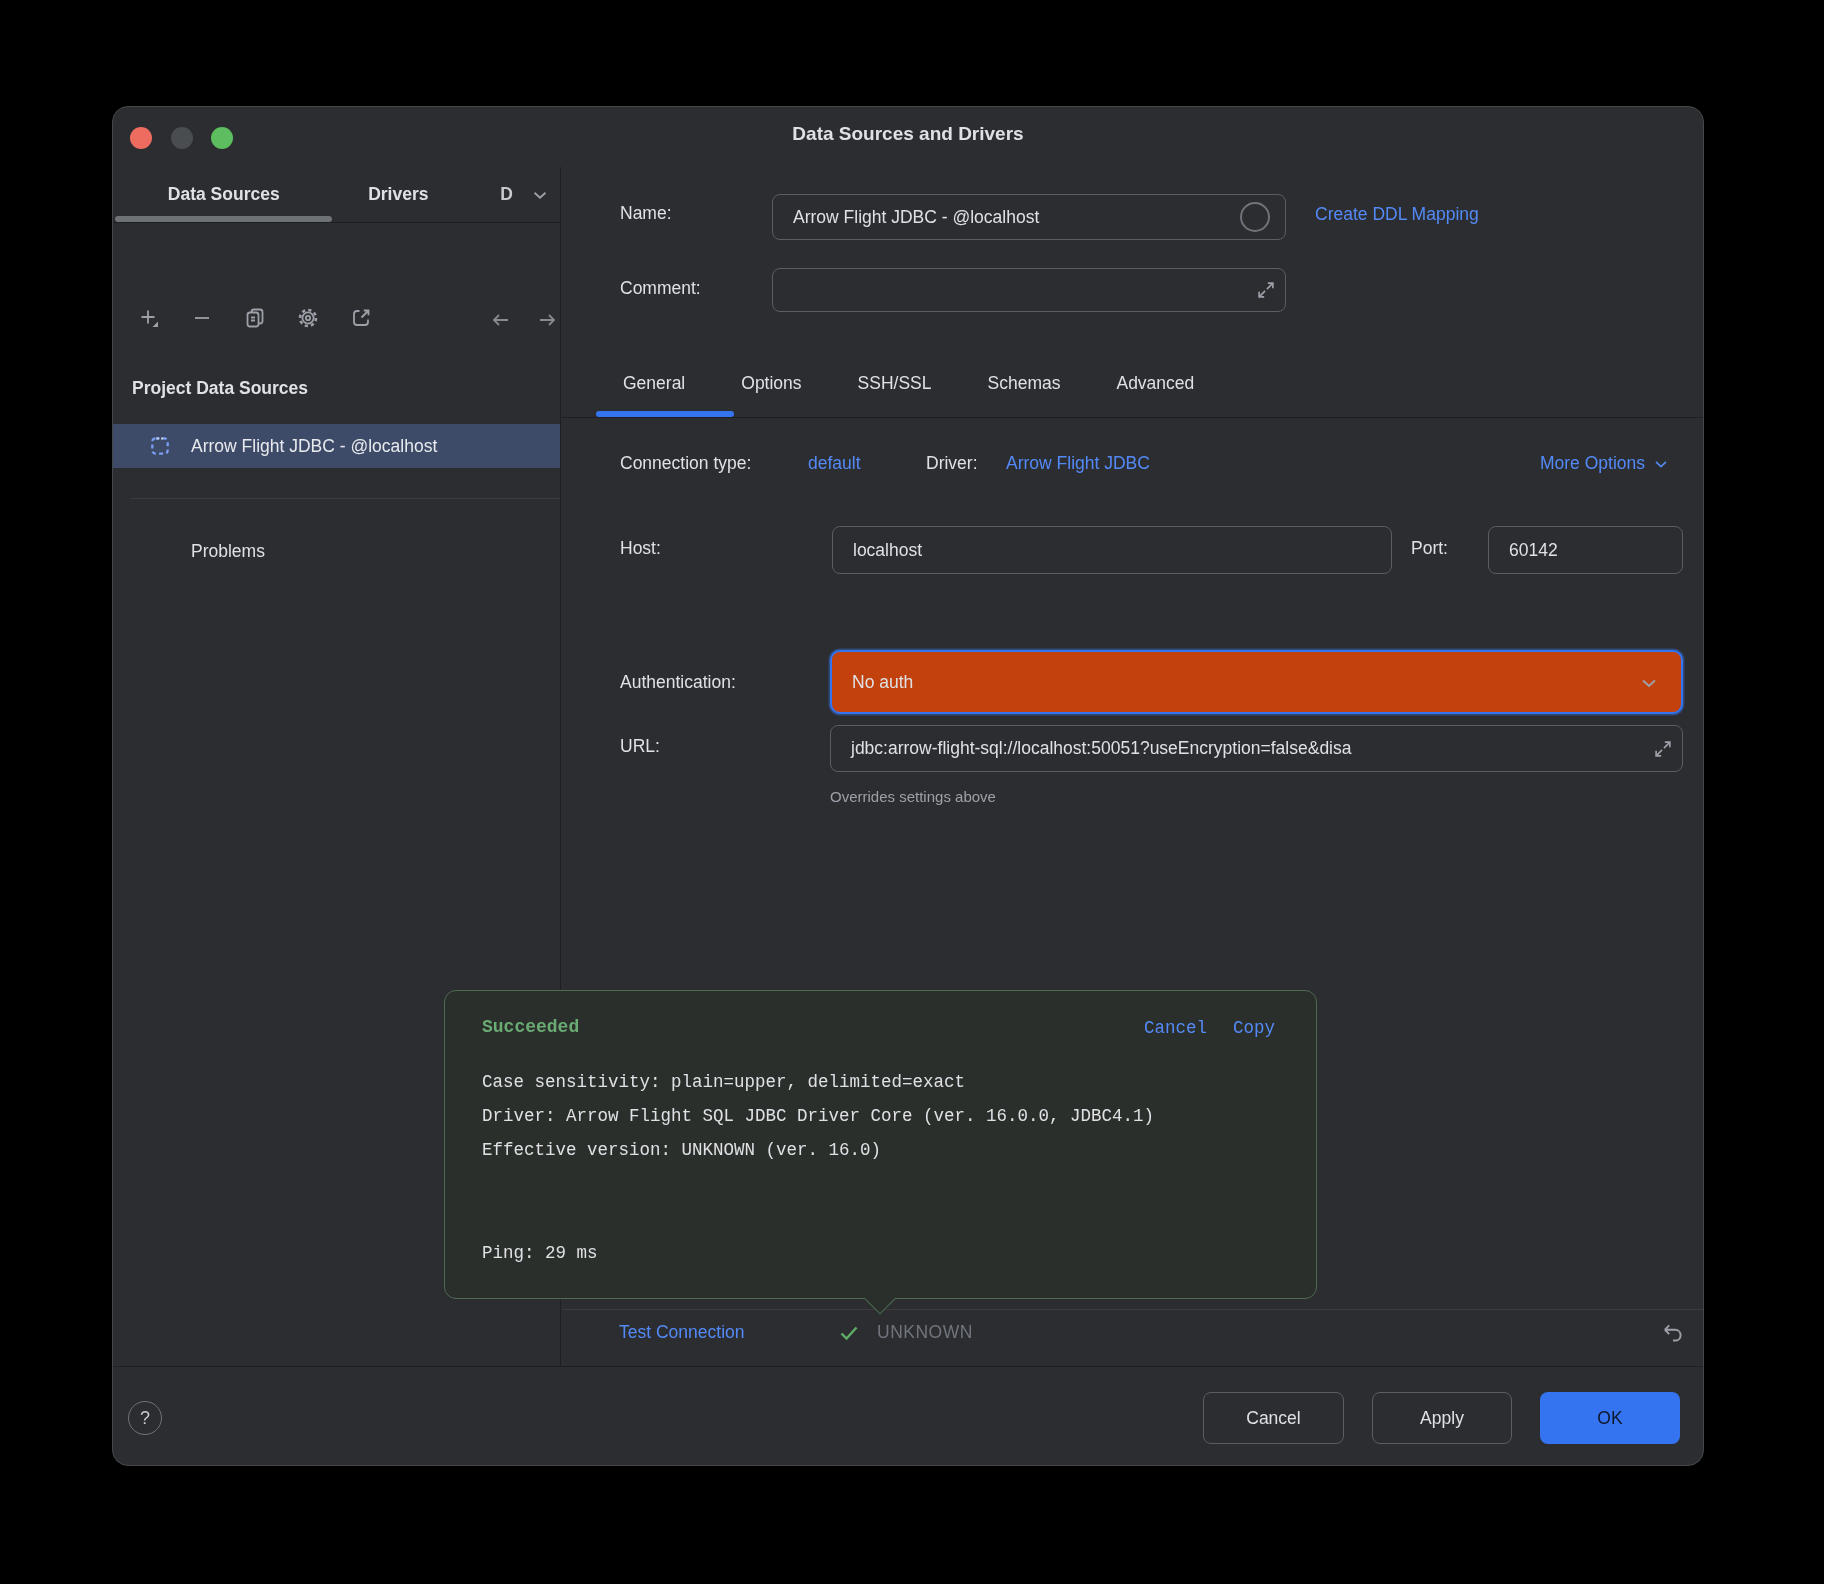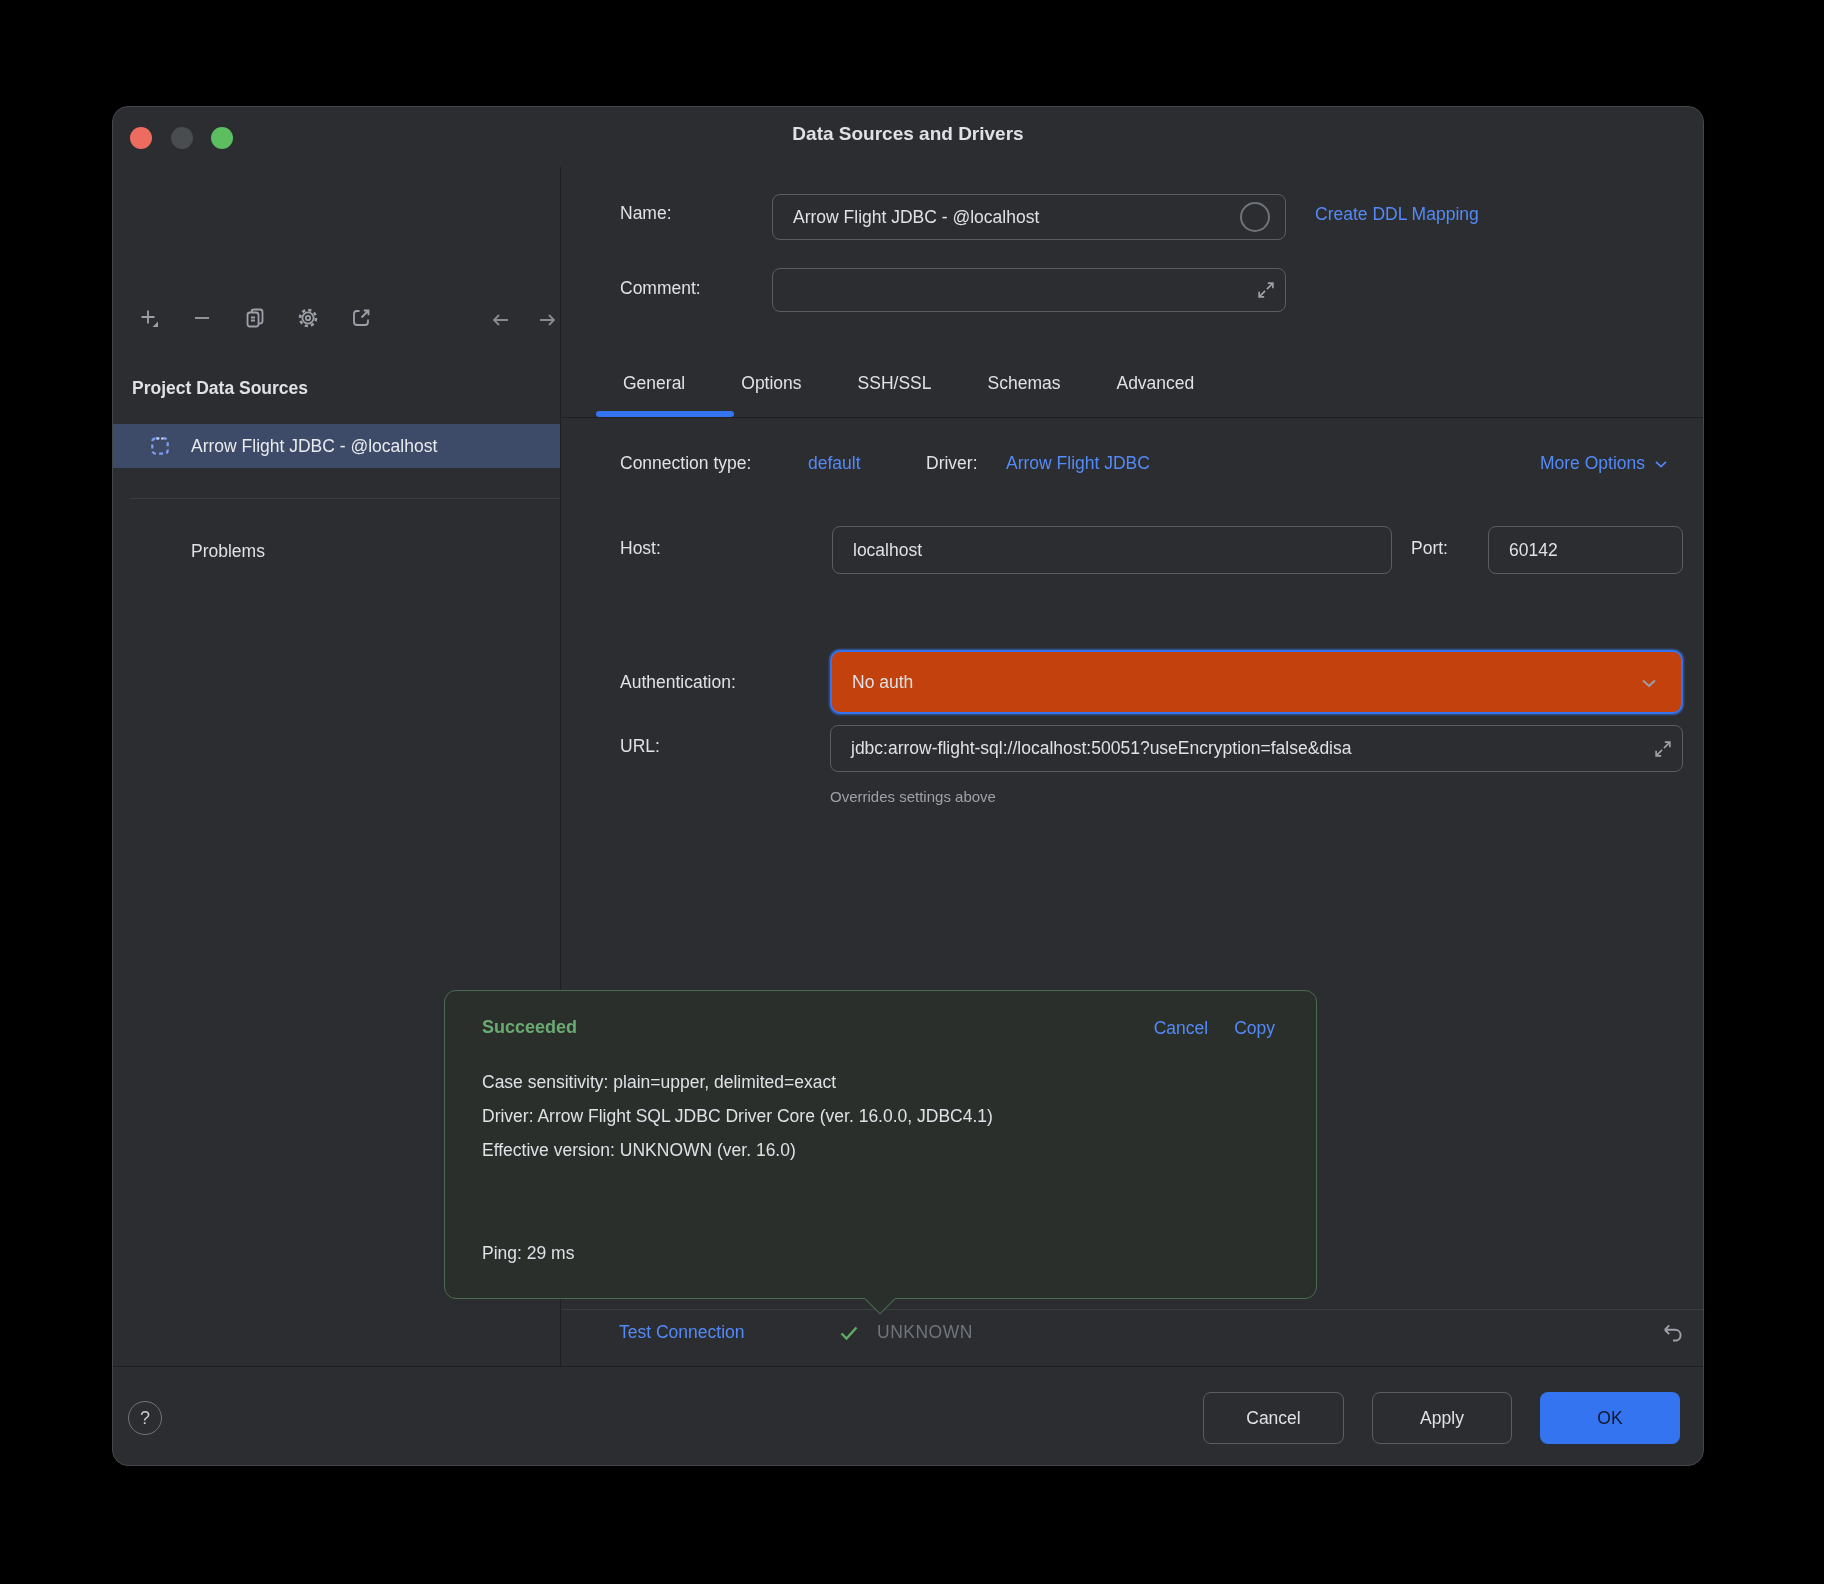--- a/index.html
+++ b/index.html
@@ -76,21 +76,21 @@
     border:2px solid #3574f0;border-radius:10px;box-shadow:0 0 0 1.5px rgba(53,116,240,.40);
     font-size:17.5px;color:#dfe1e5;background:#c2410c;}
   .auth-select .txt{display:block;padding:0 20px;line-height:60px;}
   .auth-chevron{position:absolute;right:20px;top:19px;width:24px;height:24px;}
   .url-label{left:507px;top:629px;}
   .url-field{left:717px;top:618px;width:853px;height:47px;}
   .url-field .txt{line-height:45px;padding-right:26px;}
   .url-note{position:absolute;left:717px;top:681px;font-size:15px;color:#9da0a8;}
   
   .popup{position:absolute;left:331px;top:883px;width:873px;height:309px;z-index:6;
-    background:#2b2f2b;border:1px solid #4d6b52;border-radius:12px;}
+    background:#2b2f2b;border:1px solid #4d6b52;border-radius:12px;font-family:Liberation Mono, monospace;}
   .popup-pointer{position:absolute;left:424px;bottom:-12px;width:22px;height:22px;background:#2b2f2b;
     border-right:1px solid #4d6b52;border-bottom:1px solid #4d6b52;transform:rotate(45deg);}
   .popup-status{position:absolute;left:37px;top:26px;font-size:18px;font-weight:600;color:#6aab73;}
   .popup-links{position:absolute;right:41px;top:27px;display:flex;gap:26px;}
   .popup-body{position:absolute;left:37px;top:74px;right:30px;font-size:17.5px;color:#dfe1e5;line-height:34px;}
   .popup-line{white-space:nowrap;}
   .pencil{display:inline-block;width:22px;height:22px;margin-left:8px;vertical-align:-4px;}
   .popup-ping{position:absolute;left:37px;top:245px;font-size:17.5px;color:#dfe1e5;line-height:34px;}
   
   .test-sep{position:absolute;left:449px;right:0;top:1202px;height:1px;background:#3a3d40;}
@@ -115,20 +115,37 @@
 <div class="window">
 
   <div class="titlebar">
     <div class="traffic tl-red"></div>
     <div class="traffic tl-yellow"></div>
     <div class="traffic tl-green"></div>
     <div class="win-title">Data Sources and Drivers</div>
   </div>
 
   <div class="sidebar">
+    <div class="sb-header">
+      <div class="sb-tab t1">
+        <span>Data Sources</span>
+        <div class="sb-underline"></div>
+      </div>
+      <div class="sb-tab t2">
+        <span>Drivers</span>
+      </div>
+      <div class="sb-tab t3">
+        <span>D</span>
+        <span class="chev">
+          <svg width="22" height="22" viewBox="0 0 24 24" fill="none" stroke="#9da0a8" stroke-width="2">
+              <path d="M6 9.5l6 5.5 6-5.5"></path>
+            </svg>
+        </span>
+      </div>
+    </div>
 
     <div class="toolbar">
       <div class="tb-icon">
         <svg width="24" height="24" viewBox="0 0 24 24">
             <g fill="none" stroke="#9da0a8" stroke-width="1.8">
               <path d="M11 4.5v13M4.5 11h13"></path>
             </g>
             <polygon points="15.5,21 21,21 21,15.5" fill="#9da0a8"></polygon>
           </svg>
       </div>

